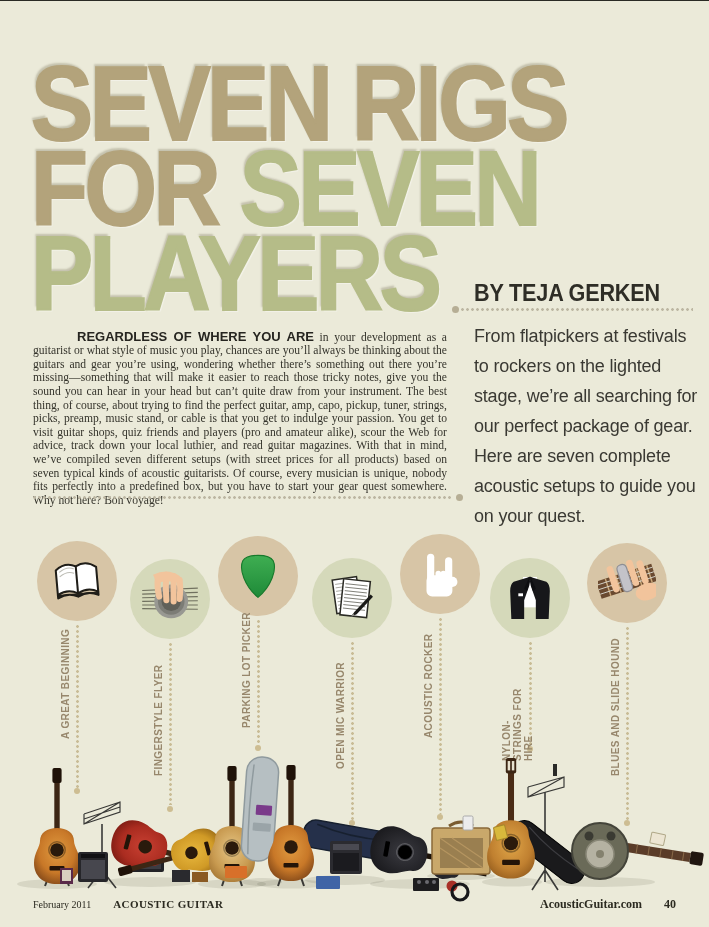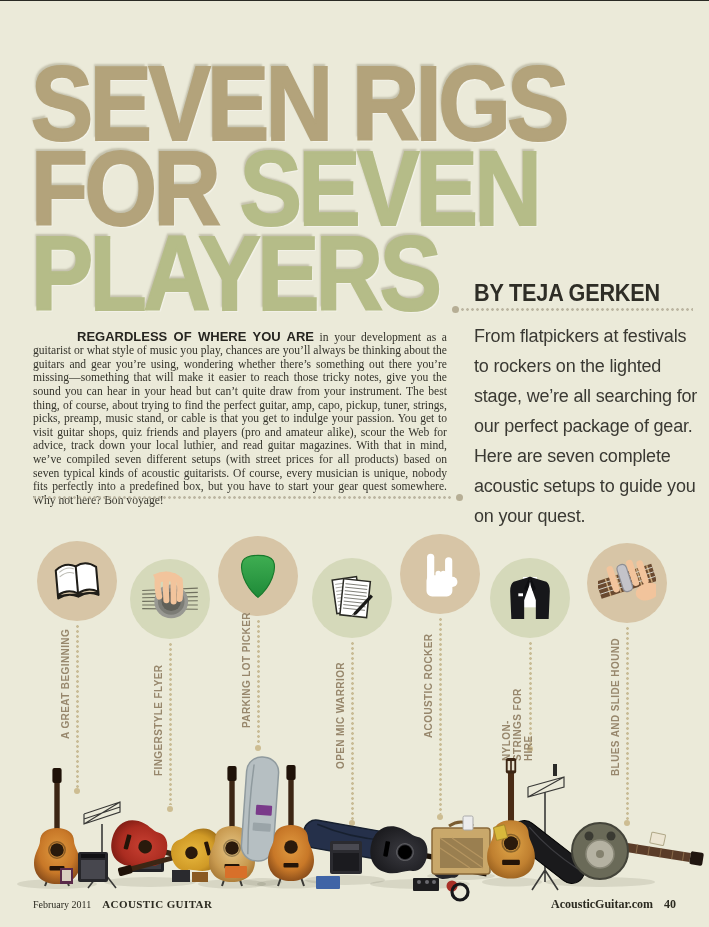--- a/index.html
+++ b/index.html
@@ -45,21 +45,21 @@
   .c-tan{background:#d7c5a6;} .c-sage{background:#d5d9ba;}
   .rig-label{position:absolute;font-weight:bold;font-size:10px;letter-spacing:.4px;
       color:#97876c;width:110px;white-space:nowrap;line-height:11px;
       transform:rotate(-90deg);transform-origin:0 0;}
   .rig-label.wrap2{white-space:normal;width:80px;}
 
   
   #footer{position:absolute;left:33px;right:33px;top:897px;display:flex;
       justify-content:space-between;align-items:baseline;
       font-family:"Liberation Serif",serif;color:#2b2a20;}
-  .f-left,.f-right{display:flex;align-items:baseline;gap:11px;}
+  .f-left,.f-right{display:flex;align-items:baseline;gap:22px;}
   .f-date{font-size:10px;}
   .f-mag{font-weight:bold;font-size:11px;letter-spacing:.4px;}
   .f-site{font-weight:bold;font-size:12px;}
   .f-page{font-weight:bold;font-size:12px;}
 
   #gear{position:absolute;left:0;top:742px;}
 </style>
 </head>
 <body>
 

